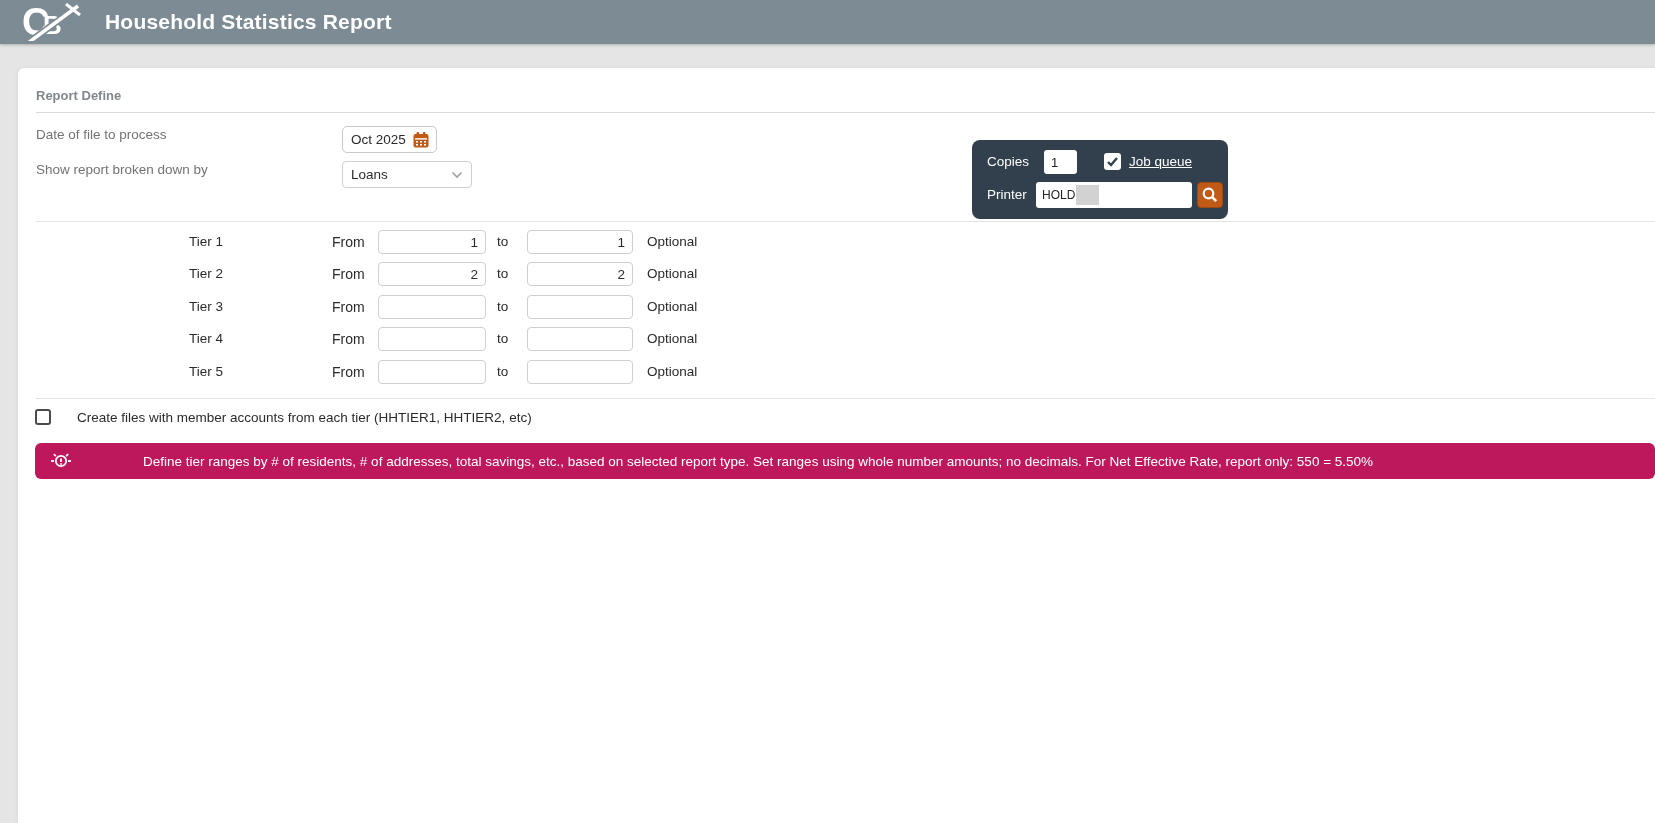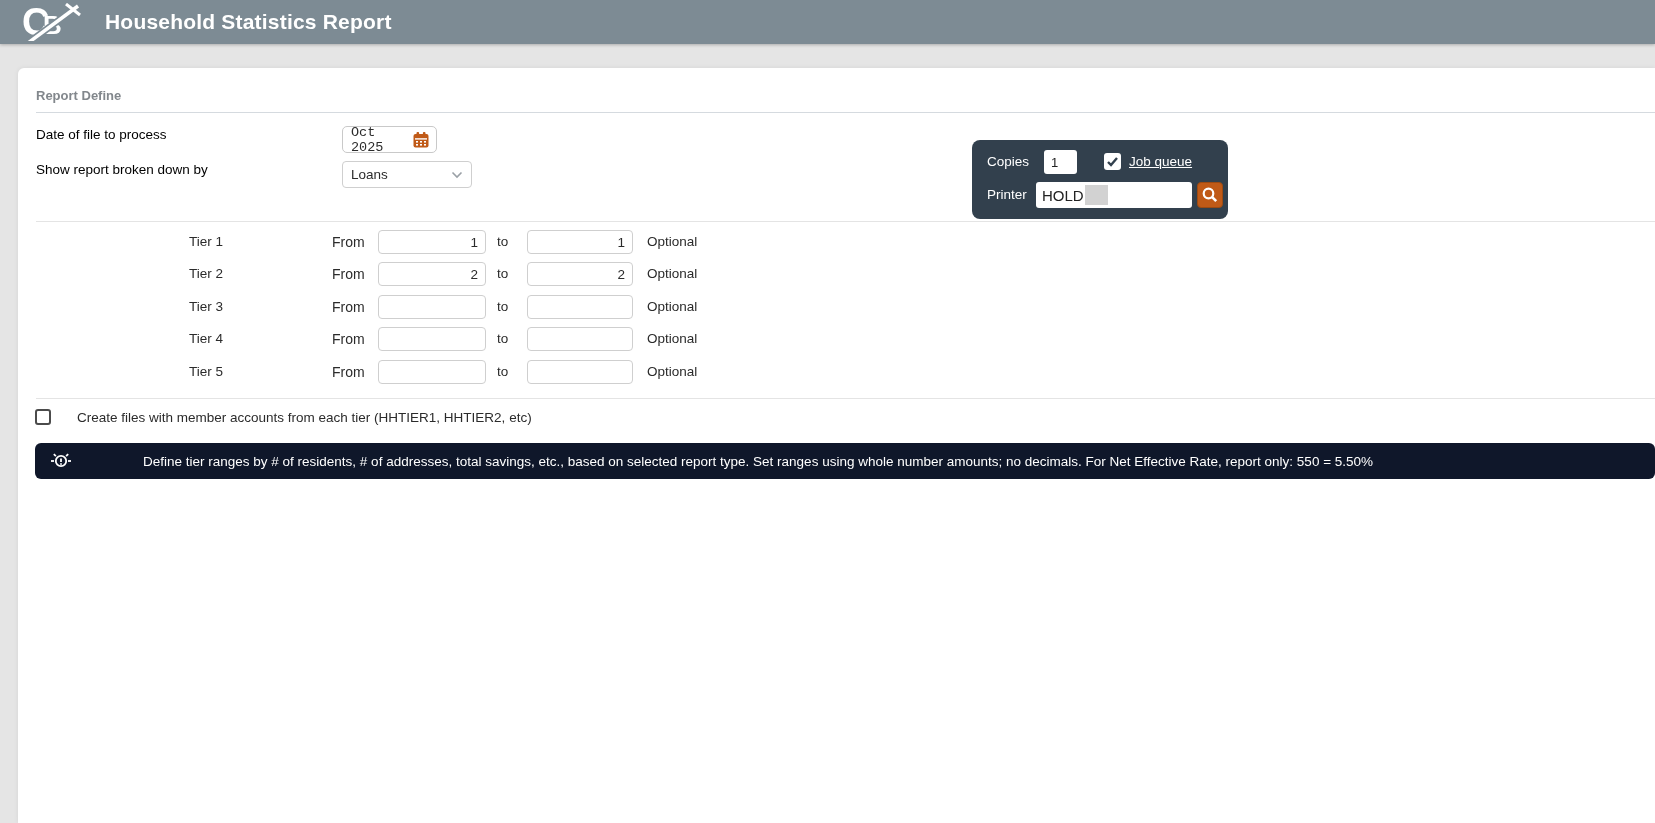--- a/index.html
+++ b/index.html
@@ -30,28 +30,28 @@
     box-shadow:0 0 5px rgba(0,0,0,.07);
   }
   .section-title {
     position:absolute; left:18px; top:20px;
     font-size:13px; font-weight:bold; color:#82878c;
   }
   .section-underline {
     position:absolute; left:18px; right:0; top:44px; height:0;
     border-top:1px solid #d5dadf;
   }
-  .form-label { position:absolute; font-size:13.5px; color:#000000; }
+  .form-label { position:absolute; font-size:13.5px; color:#737373; }
   
   .date-input {
     position:absolute; left:324px; top:58px; width:95px; height:27px;
     border:1px solid #c9c9c9; border-radius:5px; background:#fff;
     display:flex; align-items:center; padding:0 6px 0 8px;
   }
-  .date-input .val { font-size:13.5px; flex:1;font-family:Liberation Mono, monospace; }
+  .date-input .val { font-size:13.5px; flex:1; }
   
   .select-box {
     position:absolute; left:324px; top:93px; width:130px; height:27px;
     border:1px solid #cfcfcf; border-radius:4px; background:#fff;
     display:flex; align-items:center; padding:0 8px; cursor:default;
   }
   .select-box .val { font-size:13.5px; flex:1; }
   
   .print-panel {
     position:absolute; left:954px; top:56px; width:256px; height:79px;
@@ -65,21 +65,21 @@
   }
   .jq-checkbox {
     position:absolute; left:132px; top:13px; width:17px; height:17px;
     background:#fff; border-radius:3px;
   }
   .jq-checkbox svg { display:none; position:absolute; left:2px; top:2px; }
   .jq-checkbox.checked svg { display:block; }
   .printer-input {
     position:absolute; left:64px; top:42px; width:156px; height:26px;
     background:#fff; border-radius:3px; display:flex; align-items:center;
-    padding-left:6px; color:#222; font-size:15px;
+    padding-left:6px; color:#222; font-size:12px;
   }
   .printer-input .sel-block {
     width:23px; height:20px; background:#d2d2d2; margin-left:1px;
   }
   .search-btn {
     position:absolute; left:225px; top:42px; width:26px; height:26px;
     background:#c05a17; border:1px solid #9c4a12; border-radius:4px;
     display:flex; align-items:center; justify-content:center; cursor:pointer;
   }
   
@@ -102,21 +102,21 @@
   
   .cf-row { position:absolute; left:17px; top:340px; height:18px; }
   .cf-checkbox {
     position:absolute; left:0; top:1px; width:16px; height:16px;
     border:2px solid #4b4b4b; border-radius:3px; background:#fff;
   }
   .cf-label { position:absolute; left:42px; top:0; line-height:19px; font-size:13.5px; white-space:nowrap; }
   
   .info-bar {
     position:absolute; left:17px; right:0; top:375px; height:36px;
-    background:#0f172a; border-radius:6px; color:#fff;
+    background:#be185d; border-radius:6px; color:#fff;
     display:flex; align-items:center;
   }
   .info-bar .bulb { position:absolute; left:14px; top:7px; }
   .info-bar .info-text {
     position:absolute; left:108px; font-size:13.5px; white-space:nowrap;
   }
 </style>
 </head>
 <body>
 

